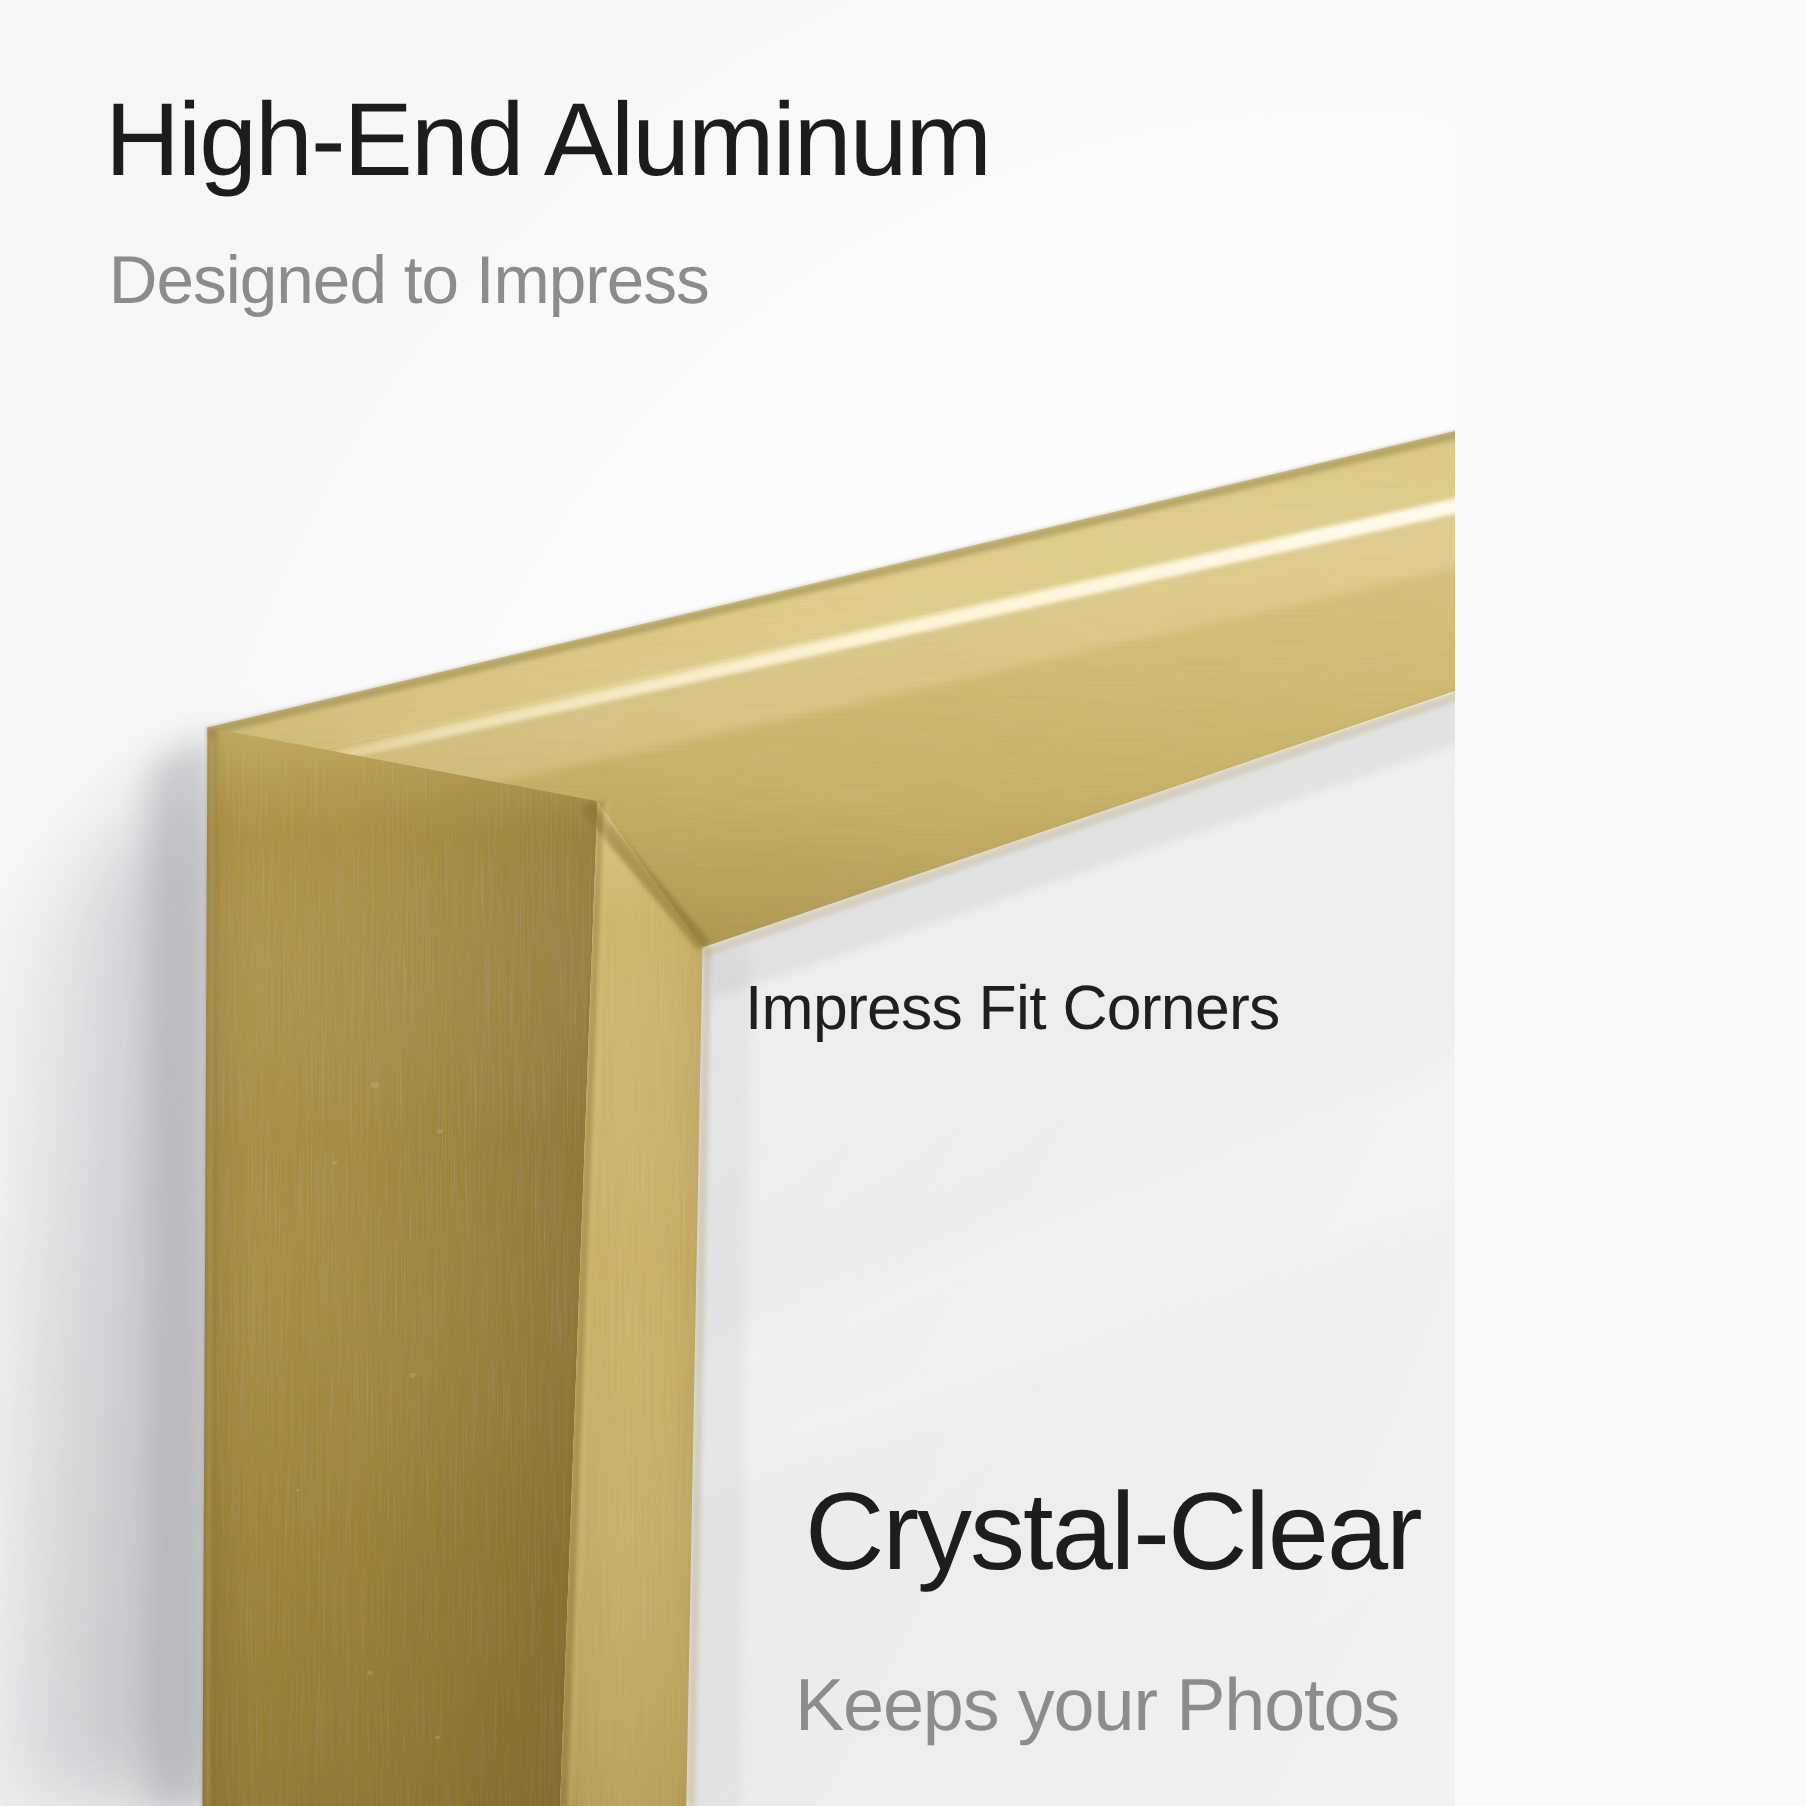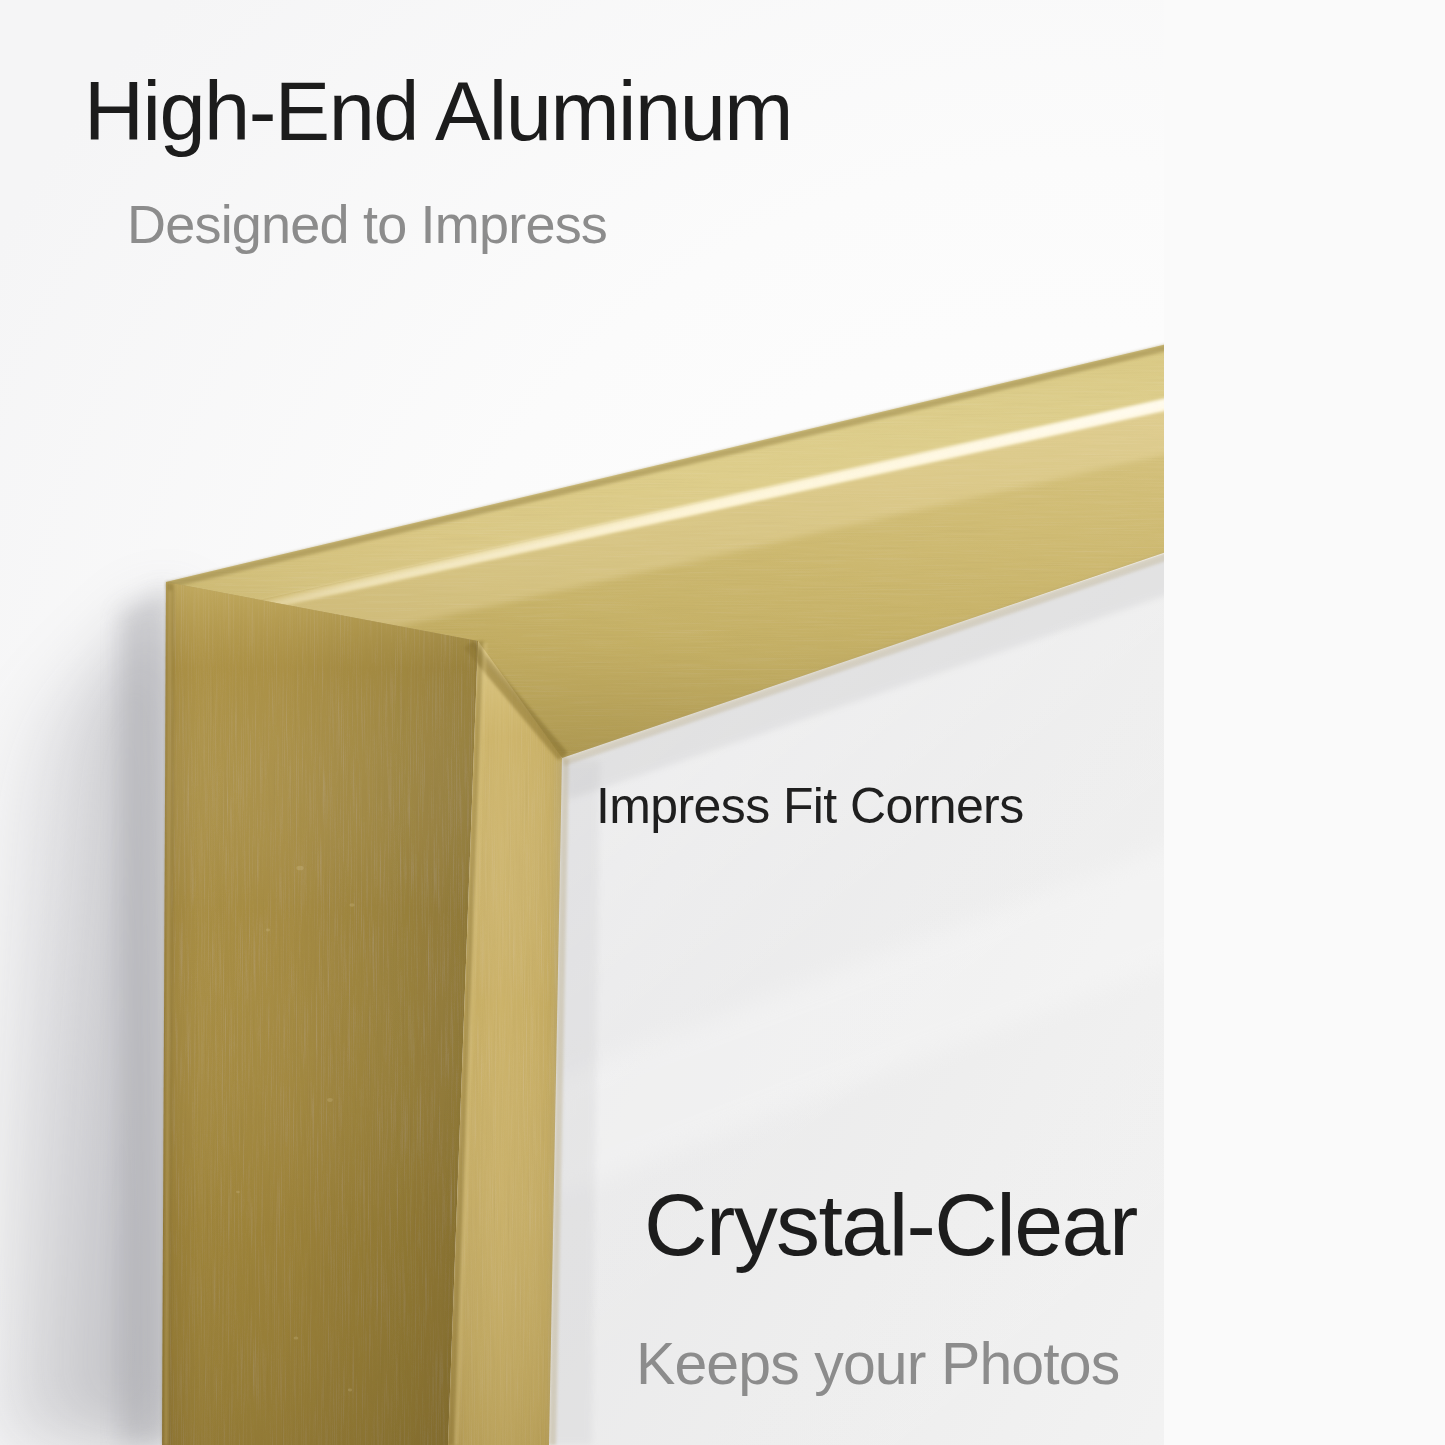--- a/index.html
+++ b/index.html
@@ -25,21 +25,21 @@
   .txt{position:absolute;white-space:pre;letter-spacing:-0.5px;}
 
   #hdr-title{
     left:84px; top:70px;
     font-size:83px; font-weight:300; color:#1c1c1c;
     letter-spacing:-1.5px; line-height:1;
   }
   #hdr-sub{
     left:87px; top:197px;
     font-size:54px; font-weight:300; color:#8c8c8c;
-    letter-spacing:-0.8px; line-height:1;margin-left:40px;
+    letter-spacing:-0.8px; line-height:1;
   }
   #corner-label{
     left:596px; top:781px;
     font-size:50px; font-weight:300; color:#1f1f1f;
     letter-spacing:-0.6px; line-height:1;
   }
   #glass-title{
     left:644px; top:968px;
     font-size:88px; font-weight:300; color:#1d1d1d;
     letter-spacing:-1.6px; line-height:1.17;

